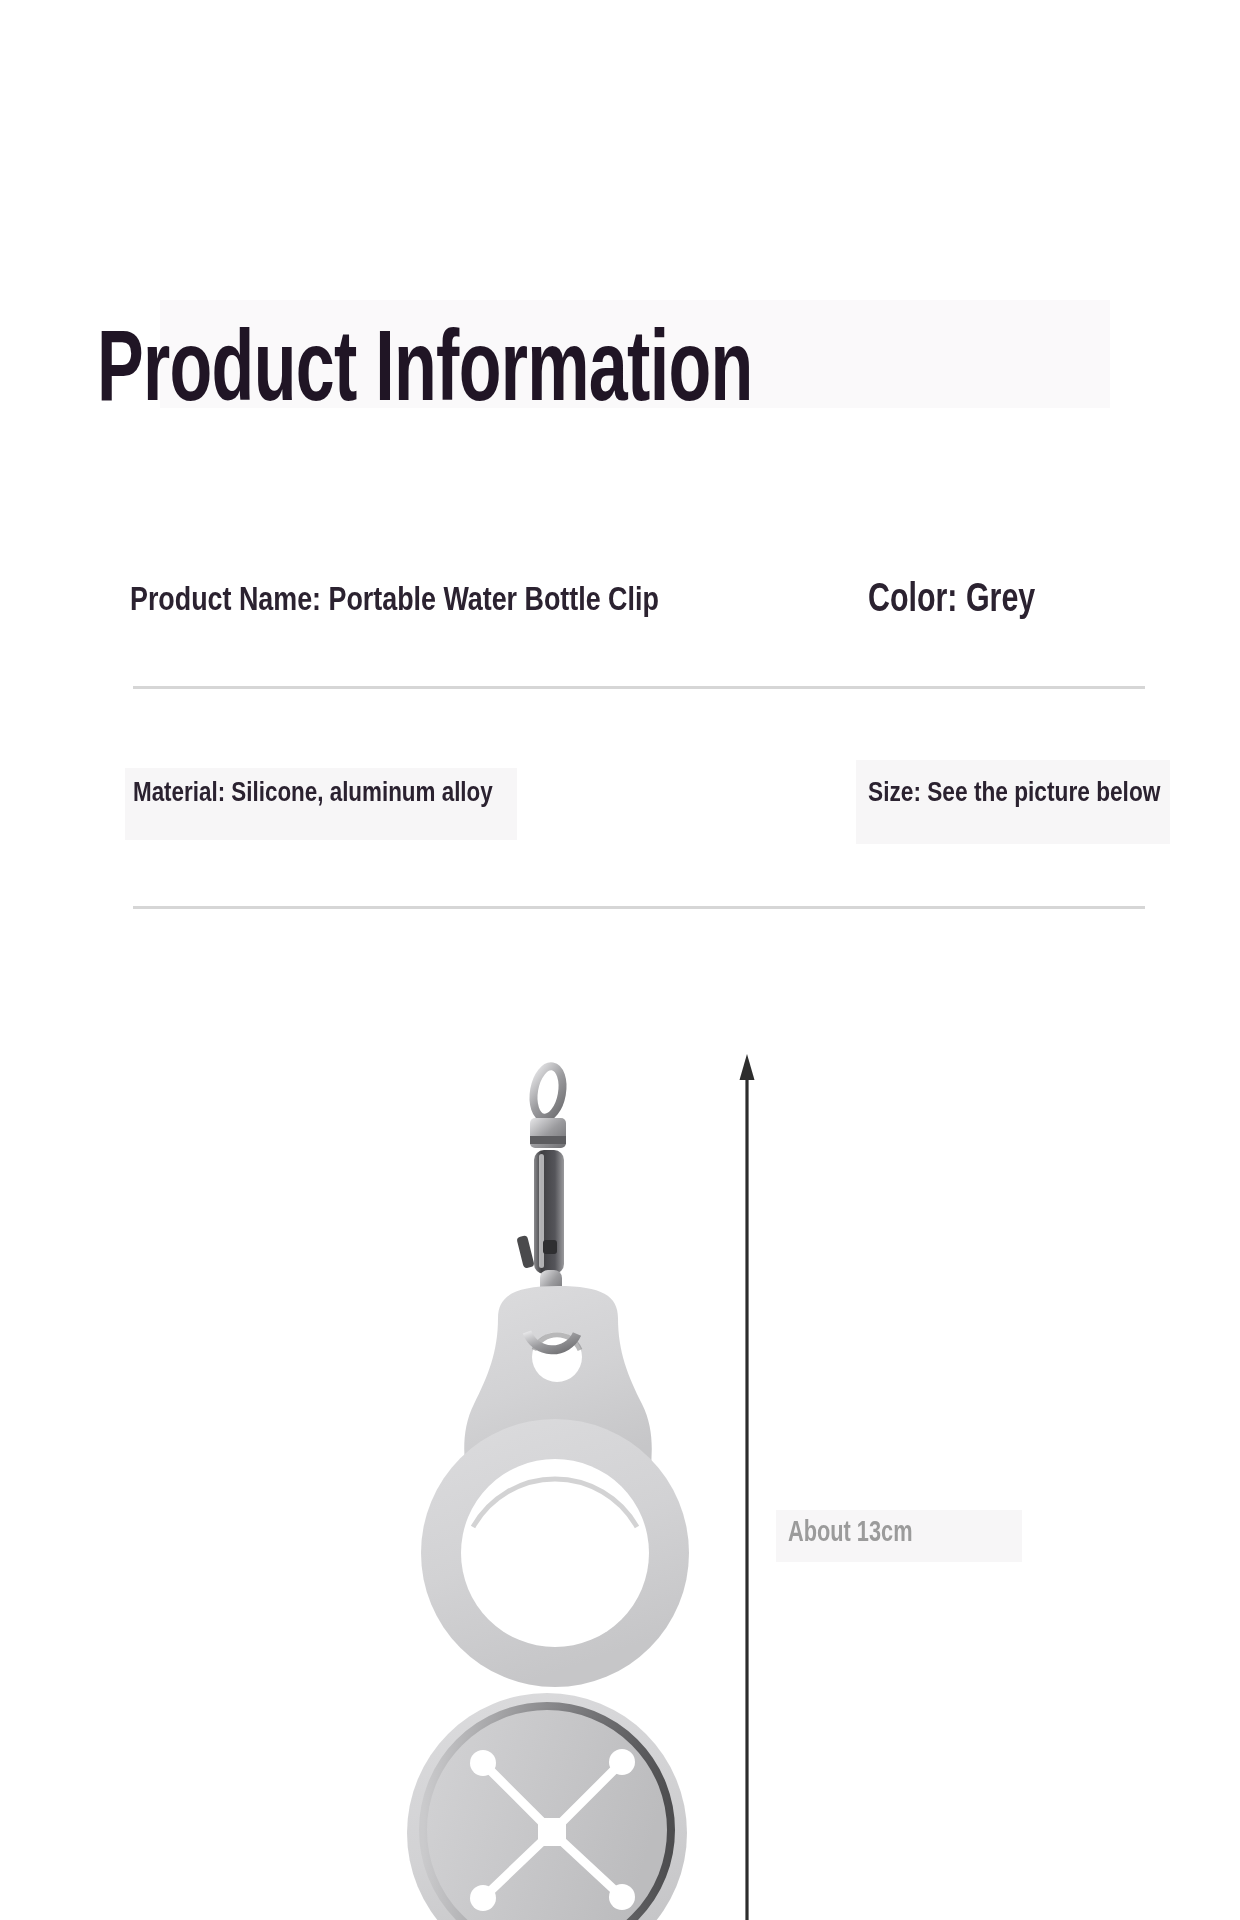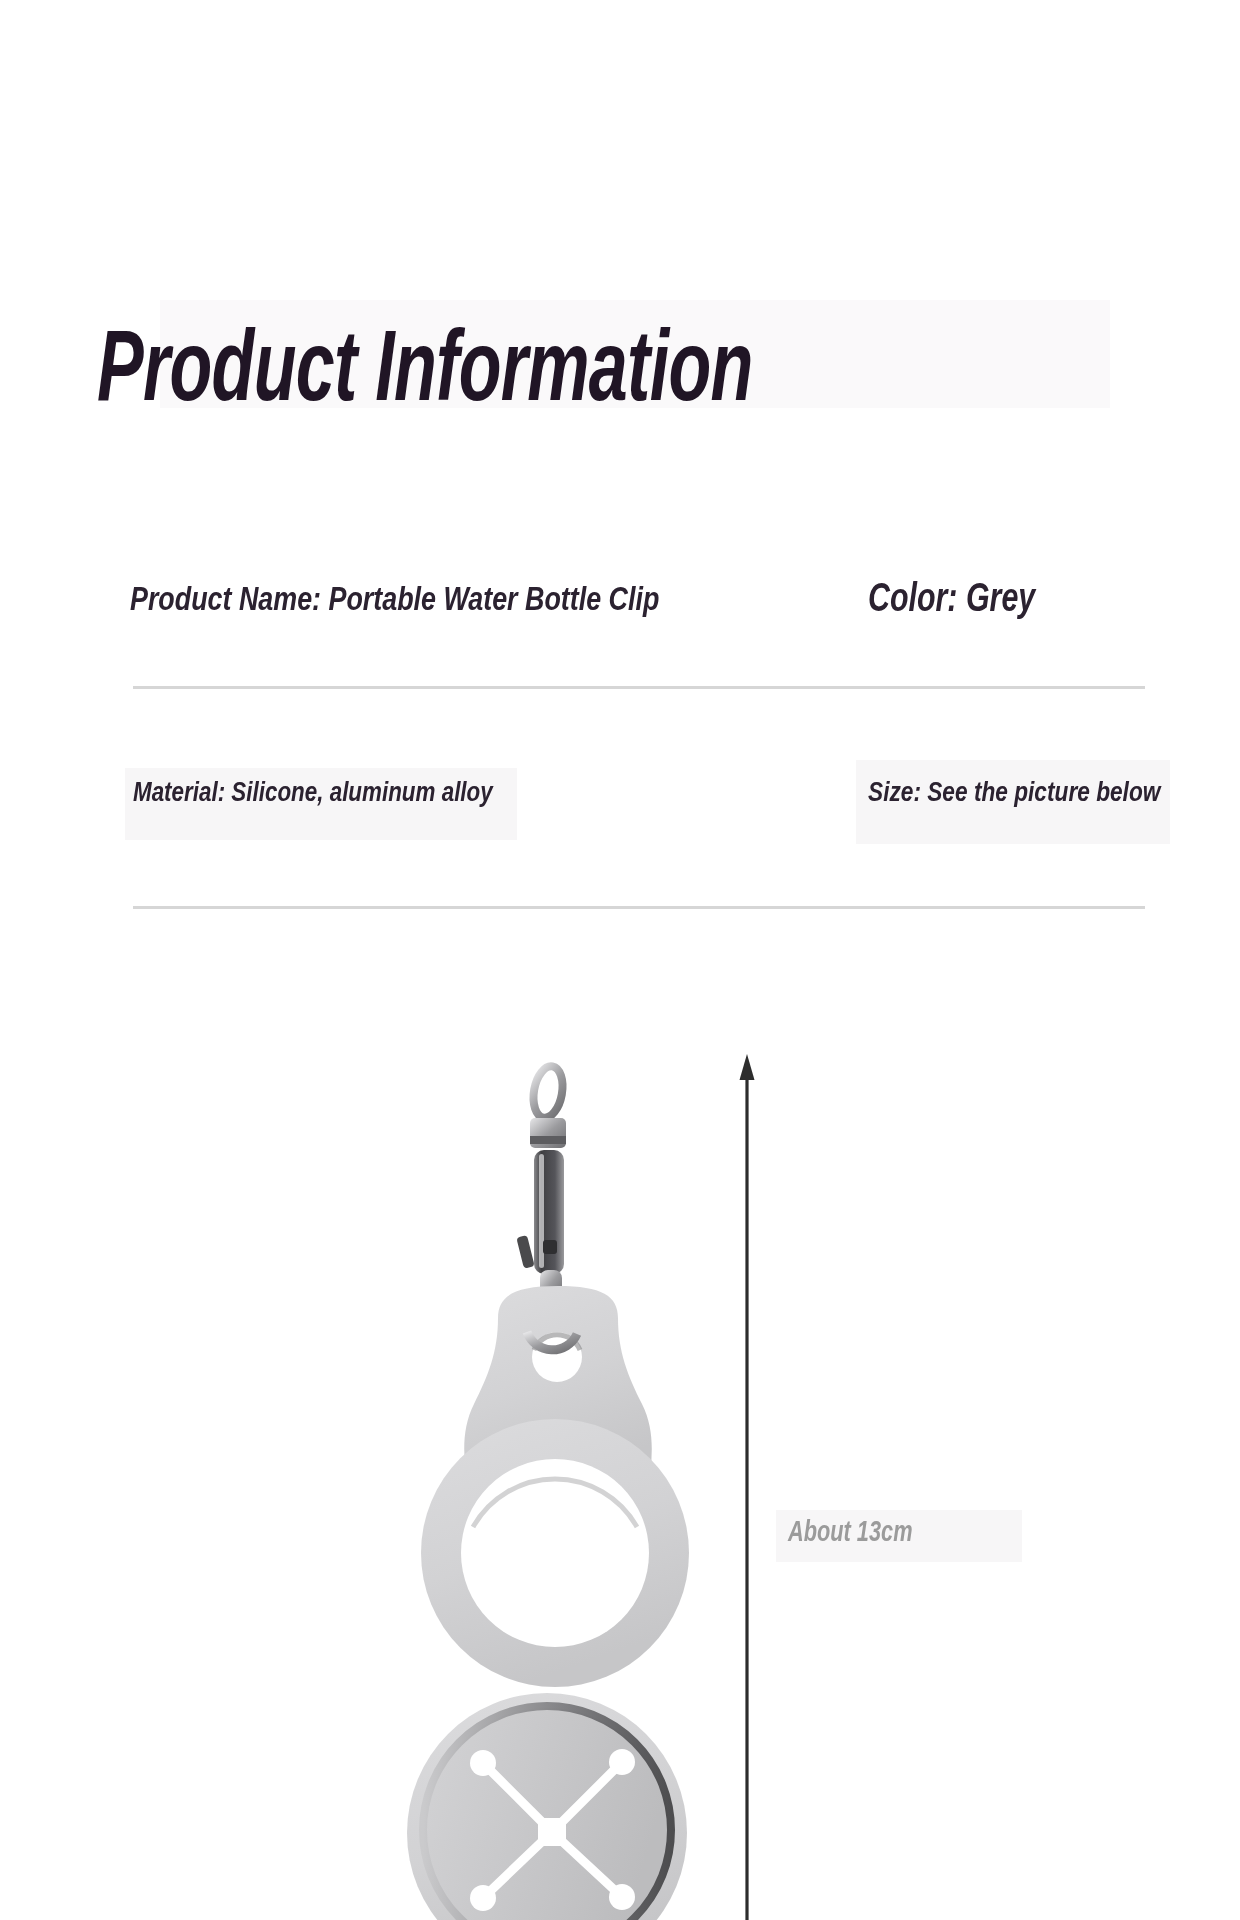--- a/index.html
+++ b/index.html
@@ -3,21 +3,20 @@
 <meta charset="utf-8">
 <style>
   html,body{margin:0;padding:0;background:#ffffff;}
   #page{
     position:relative;
     width:1240px;
     height:1920px;
     background:#ffffff;
     overflow:hidden;
     font-family:"Liberation Sans","DejaVu Sans",sans-serif;
-    font-style:italic;
   }
   .abs{position:absolute;}
   
   .artifact{background:#f7f6f7;}
   .page-title{
     left:97px; top:315px;
     font-size:100px; font-weight:700;
     color:#201525; line-height:1;
     letter-spacing:-1px; white-space:nowrap;
     transform:scaleX(0.70); transform-origin:0 50%;

